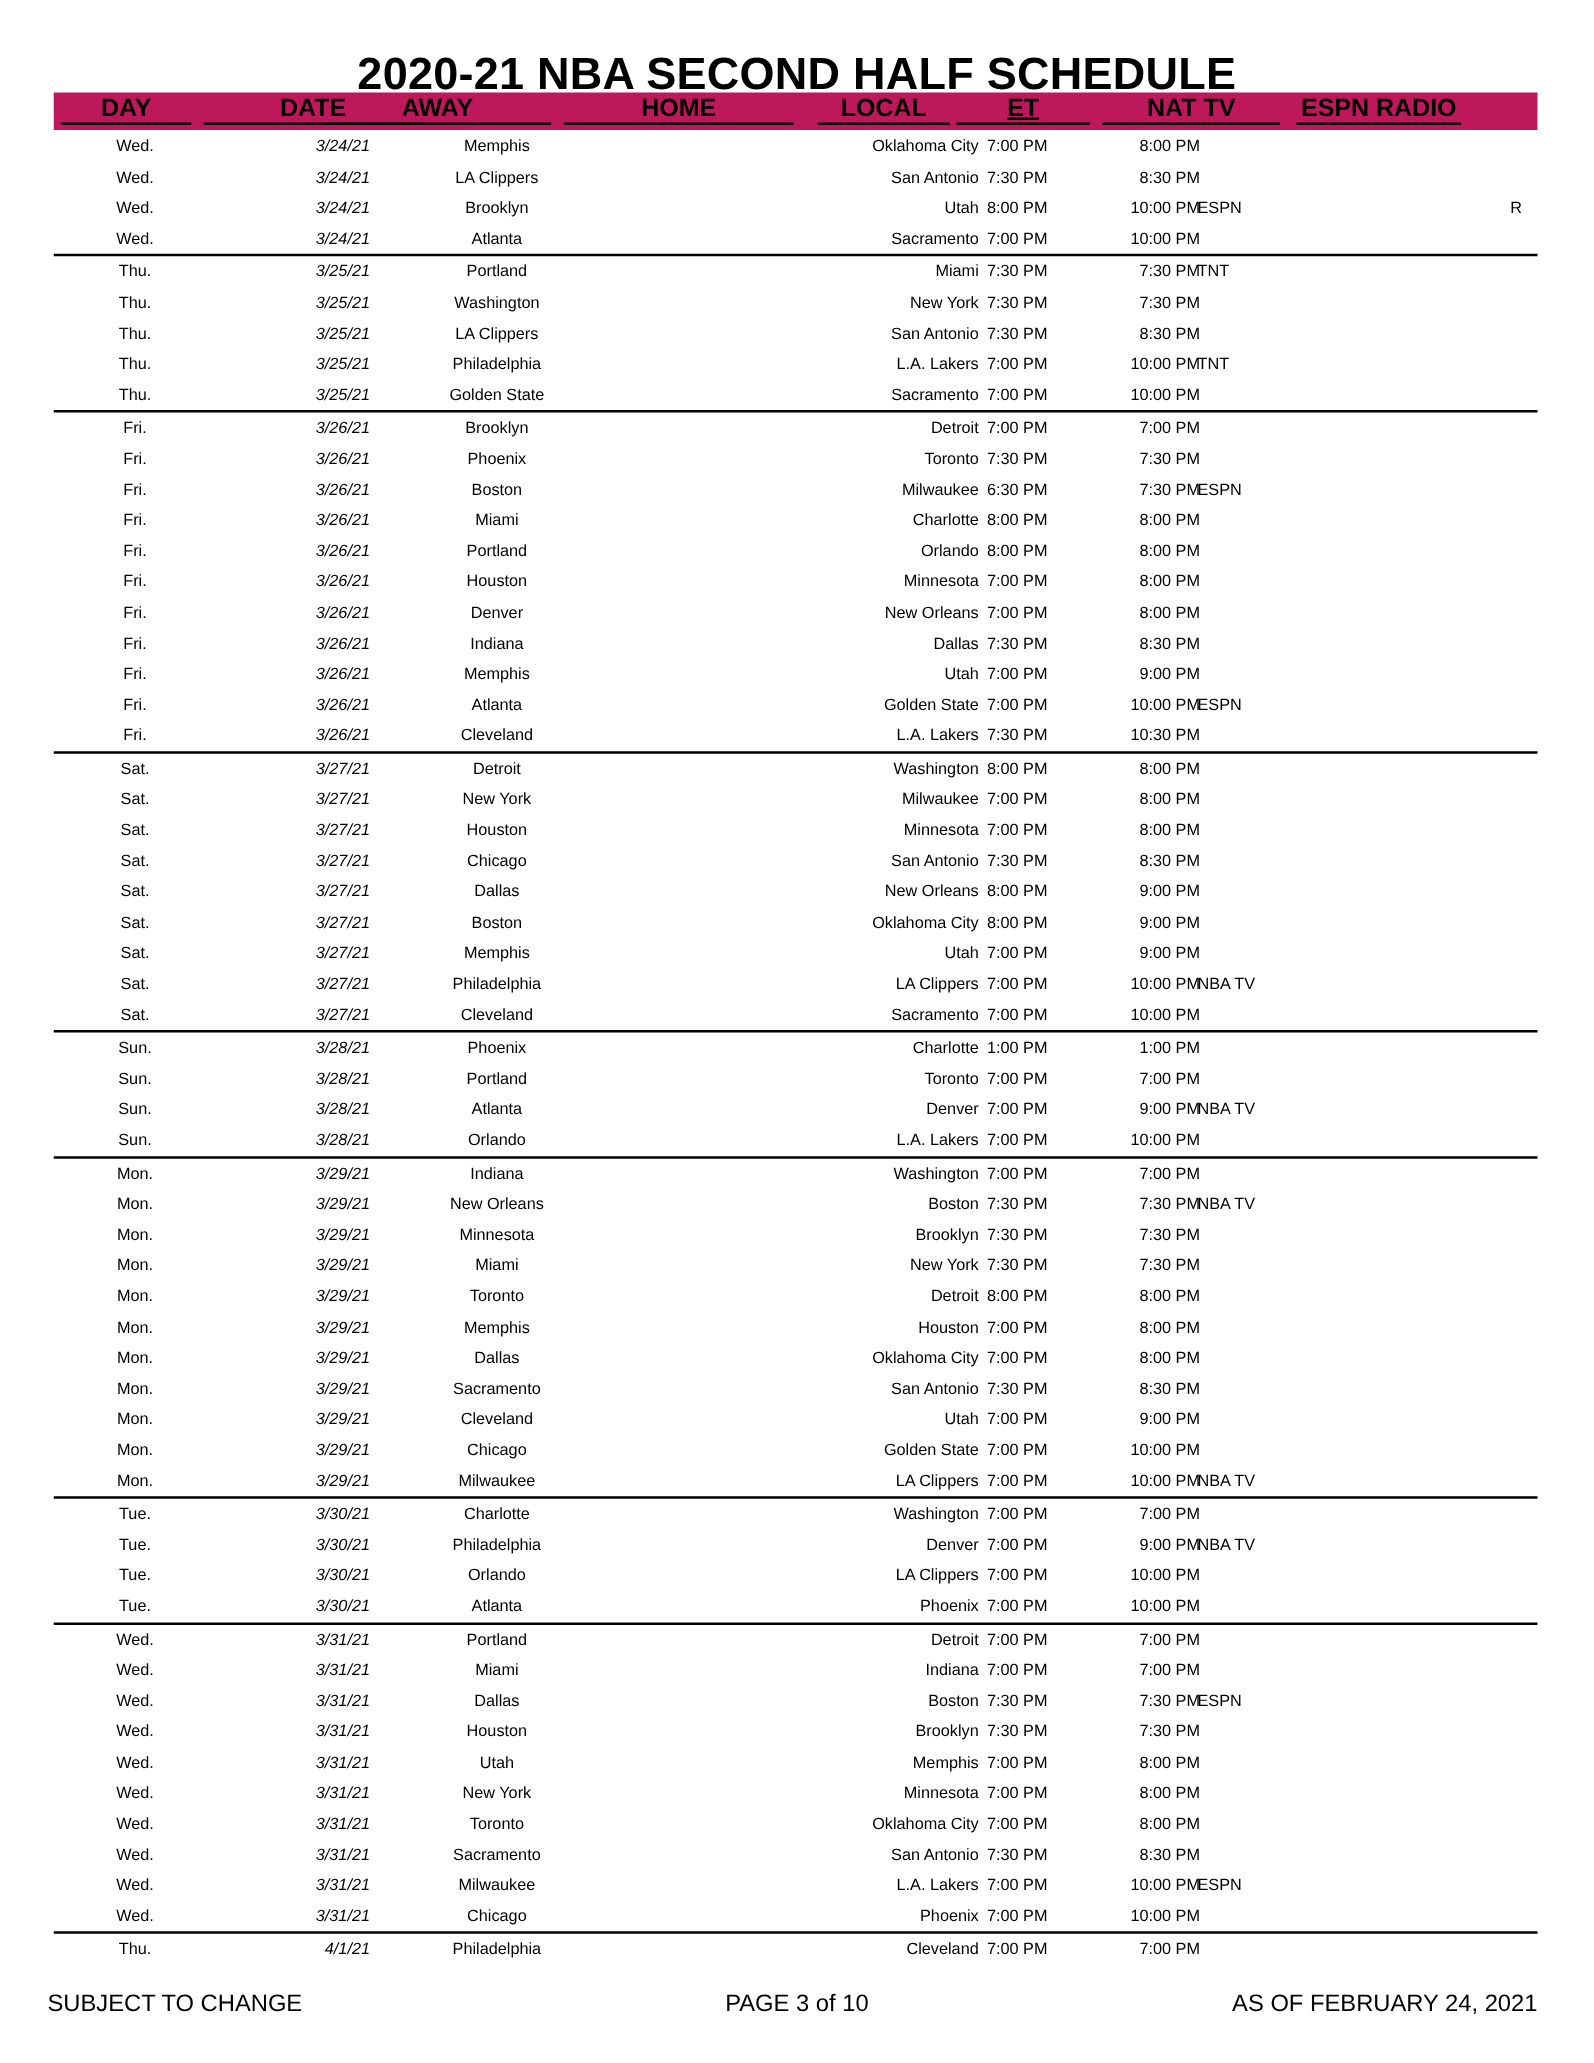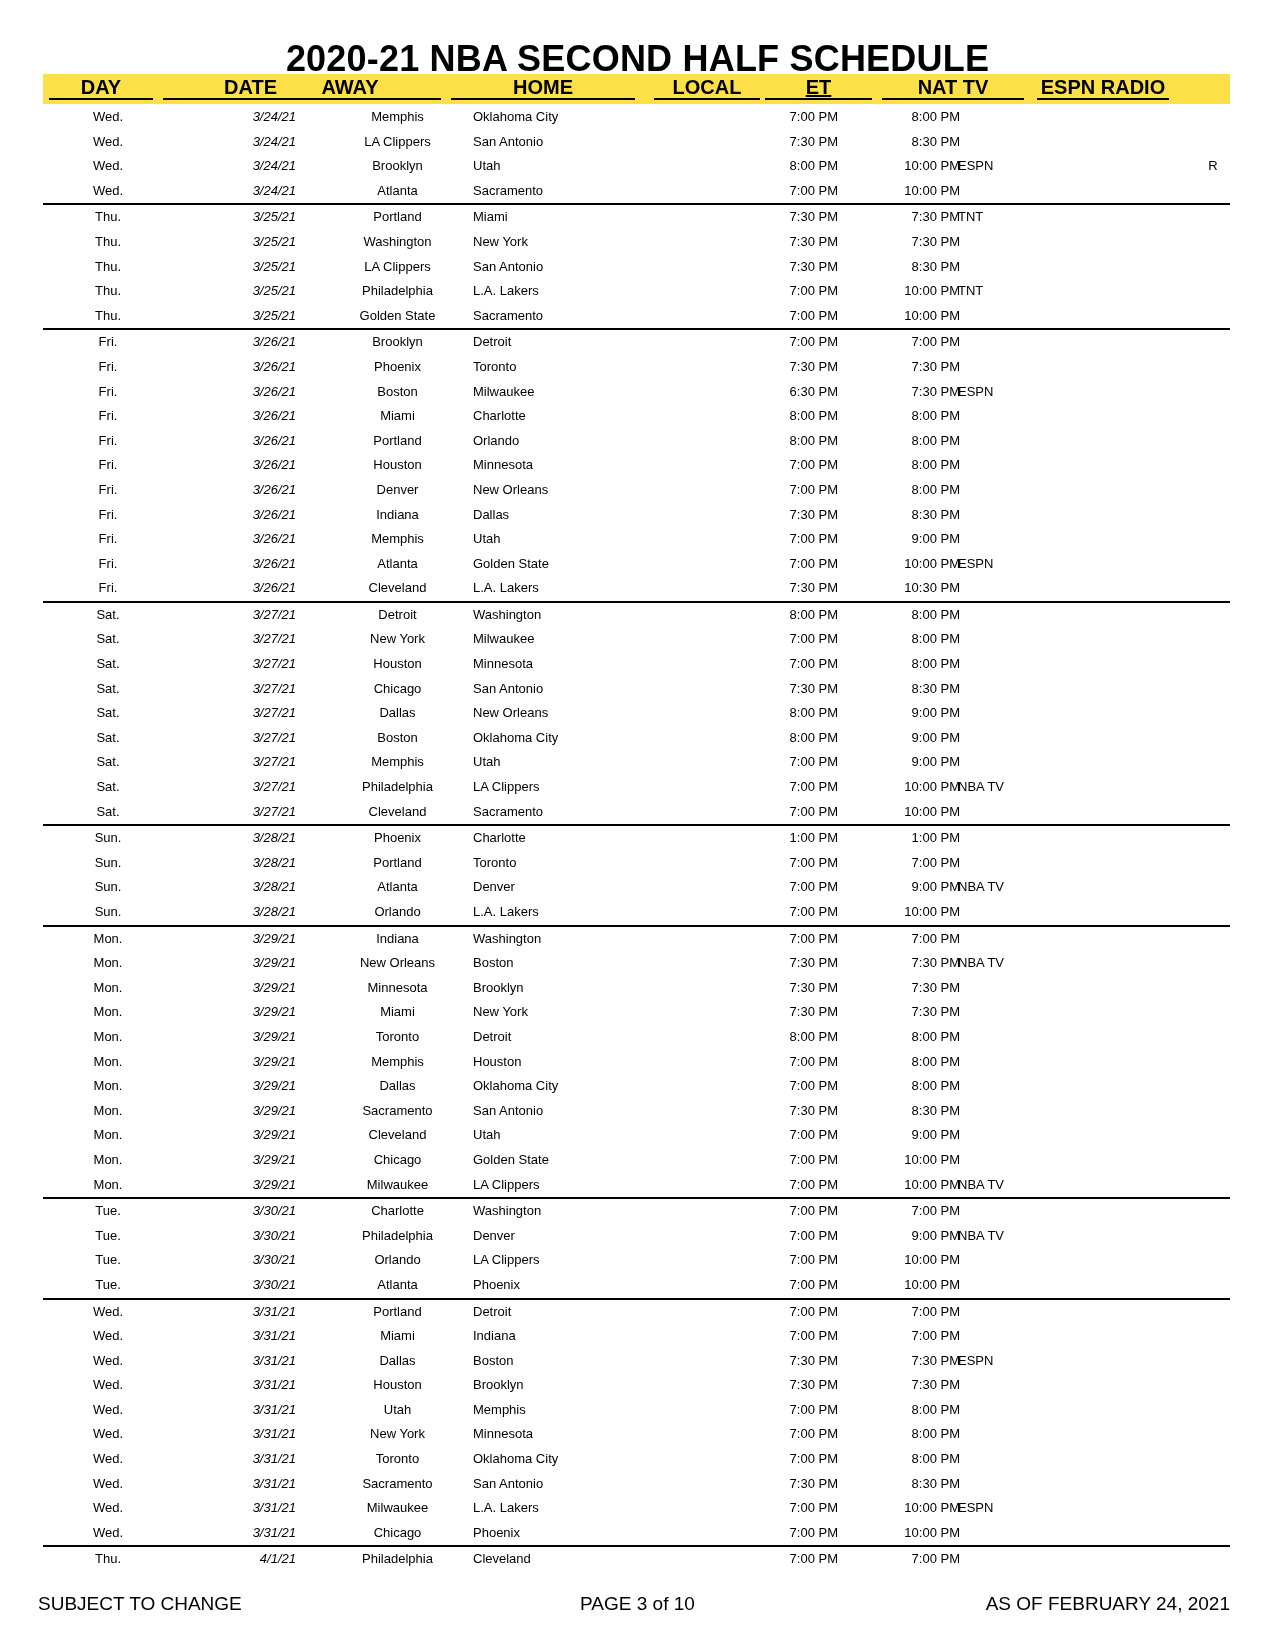--- a/index.html
+++ b/index.html
@@ -1,30 +1,30 @@
 <!DOCTYPE html>
 <html><head>
   <meta charset="utf-8">
   <style>
     html, body { margin: 0; padding: 0; background: #ffffff; }
     body { width: 1275px; height: 1650px; position: relative; overflow: hidden;
            font-family: "Liberation Sans", sans-serif; color: #000; }
     .title { position: absolute; left: 0; width: 1275px; top: 38px; text-align: center;
              font-size: 36px; font-weight: bold; letter-spacing: 0.2px; }
-    .hdr { position: absolute; left: 43px; top: 74px; width: 1187px; height: 30px; background: #fde047; }
+    .hdr { position: absolute; left: 43px; top: 74px; width: 1187px; height: 30px; background: #be185d; }
     .hcell { position: absolute; top: 2px; height: 22px; font-size: 20px; font-weight: bold; text-align: center;
              border-bottom: 2.5px solid #000; line-height: 22px; }
     #rows { position: absolute; left: 43px; top: 105px; width: 1187px; }
     .row { position: relative; height: 24.6px; font-size: 13px; line-height: 24px; }
     .row.sep { border-top: 2px solid #000; }
     .cell { position: absolute; top: 0; white-space: nowrap; }
     .c-day { left: 0; width: 130px; text-align: center; }
     .c-date { left: 133px; width: 120px; text-align: right; font-style: italic; }
     .c-away { left: 227px; width: 255px; text-align: center; }
-    .c-home { left: 430px; width: 310px; text-align: left; }
+    .c-home { left: 430px; width: 310px; text-align: right; }
     .c-local { left: 655px; width: 140px; text-align: right; }
     .c-et { left: 790px; width: 127px; text-align: right; }
     .c-tv { left: 915px; width: 180px; text-align: left; }
     .c-radio { left: 1080px; width: 180px; text-align: center; }
     .foot { position: absolute; top: 1565px; font-size: 19px; margin-top: 28px; }
   </style>
 </head>
 <body>
 
 <div class="title">2020-21 NBA SECOND HALF SCHEDULE</div>

